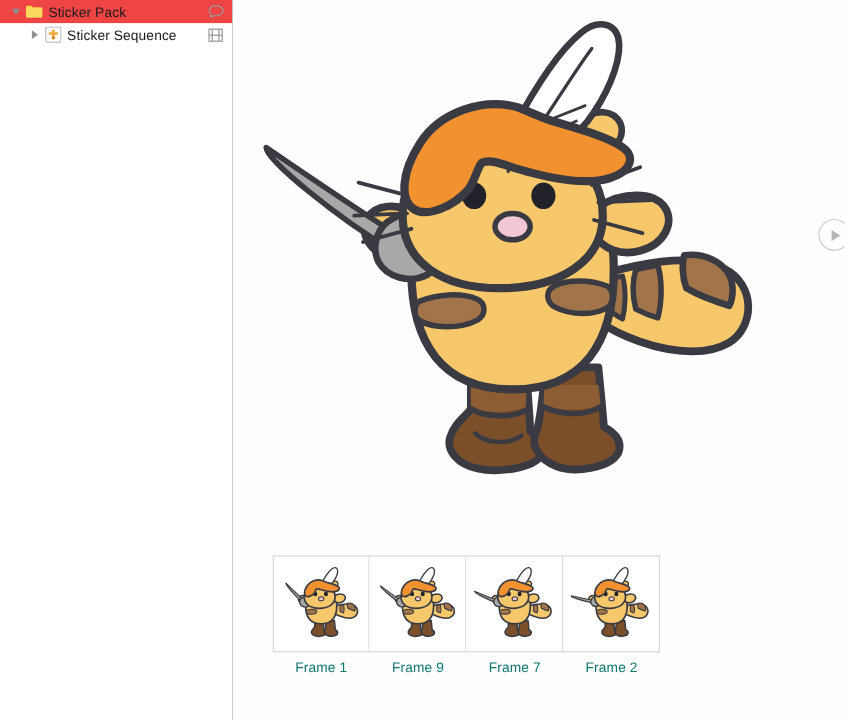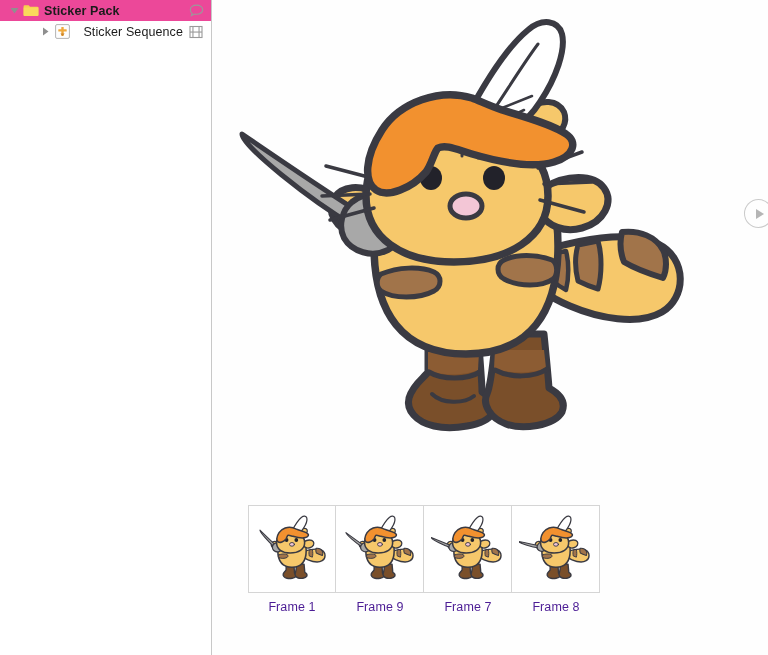--- a/index.html
+++ b/index.html
@@ -22,23 +22,23 @@
   }
   .outline-row{
     position:relative;
     display:flex;align-items:center;
     height:21px;
     font-size:12.5px;
     color:#1b1b1b;
     box-sizing:border-box;
     user-select:none;
   }
-  .outline-row.selected{background:#ec4899;font-weight:bold;}
+  .outline-row.selected{background:#ef4444;}
   .outline-row.level0{padding-left:6px;}
-  .outline-row.level1{padding-left:37px;text-align:right;}
+  .outline-row.level1{padding-left:23px;}
 
   .twisty{
     width:16px;height:16px;
     flex:0 0 16px;
     display:flex;align-items:center;justify-content:center;
   }
   .twisty svg{display:block;}
 
   .row-icon{
     width:18px;height:16px;
@@ -109,21 +109,21 @@
     border:1px solid #d5d5d5;
     box-sizing:border-box;
     display:flex;align-items:center;justify-content:center;
     overflow:hidden;
   }
   .frame:not(:first-child) .frame-thumb{border-left:none;}
   .frame-thumb svg{display:block;}
   .frame-label{
     margin-top:7px;
     font-size:12.5px;
-    color:#4c1d95;
+    color:#0f766e;
     letter-spacing:.1px;
     text-align:center;
     white-space:nowrap;
   }
 </style>
 </head>
 <body>
 
 <div class="app">
 
@@ -401,18 +401,18 @@
               <path d="M300 104 C316 92 332 94 338 106 C342 116 336 128 324 132 C312 136 300 128 298 118 Z" fill="#f6c86b" stroke-width="8"></path>
               <path d="M226 118 C282 118 322 146 322 190 C322 232 282 256 228 256 C176 256 140 232 140 190 C140 148 176 118 226 118 Z" fill="#f6c86b" stroke-width="10"></path>
               <ellipse cx="205" cy="172" rx="12" ry="13" fill="#22222a" stroke-width="0"></ellipse>
               <ellipse cx="268" cy="172" rx="12" ry="13" fill="#22222a" stroke-width="0"></ellipse>
               <ellipse cx="240" cy="200" rx="16" ry="12" fill="#f3c6d6" stroke-width="6"></ellipse>
               <path d="M240 112 C258 78 280 42 302 24 C316 12 332 14 336 28 C340 44 330 72 314 96 C300 118 276 134 260 134 C248 134 242 124 240 112 Z" fill="#ffffff" stroke-width="8"></path>
               <path d="M246 92 C214 82 174 96 156 124 C138 152 138 176 150 184 C162 192 186 182 200 166 C206 158 208 146 212 142 C220 138 232 144 246 148 C280 158 308 162 328 156 C348 150 352 136 340 128 C326 118 296 110 276 104 C264 100 254 95 246 92 Z" fill="#f2912f" stroke-width="10"></path>
             </g>
           </svg>
         </div>
-        <div class="frame-label">Frame 8</div>
+        <div class="frame-label">Frame 2</div>
       </div>
 
     </div>
   </div>
 </div>
 
 </body></html>

